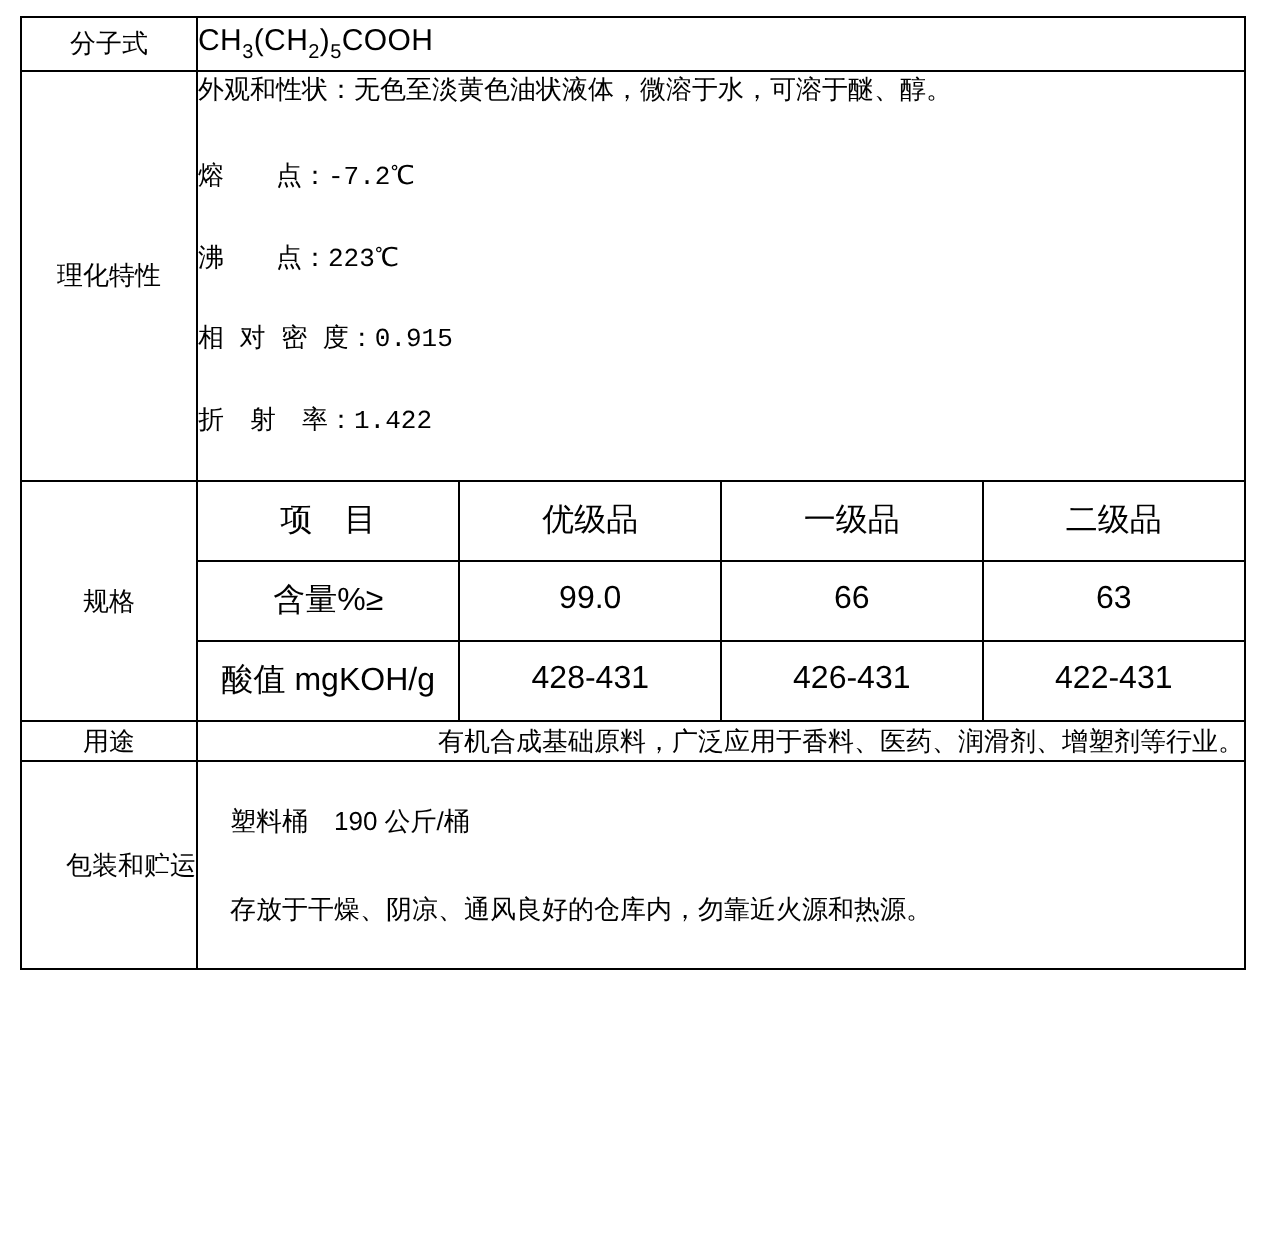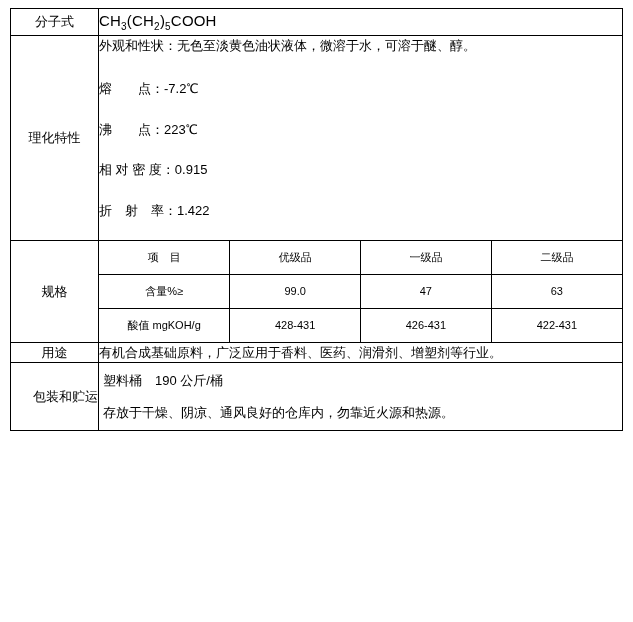--- a/index.html
+++ b/index.html
@@ -45,65 +45,67 @@
   .formula {
     font-size: 15px;
     letter-spacing: 0.2px;
   }
   .formula sub {
     font-size: 10px;
   }
   .prop-line {
     margin: 0 0 20px 0;
     font-size: 13px;
+    font-family: Liberation Mono, monospace;
   }
   .prop-line:last-child {
     margin-bottom: 18px;
   }
   .prop-line.first {
     margin-bottom: 22px;
   }
   
   table.inner {
     border-collapse: collapse;
     width: 100%;
     table-layout: fixed;
   }
   table.inner td {
     border: 1px solid #000000;
     text-align: center;
-    font-size: 11px;
+    font-size: 16px;
     padding: 9px 2px;
   }
   table.inner tr td:first-child {
     border-left: none;
   }
   table.inner tr td:last-child {
     border-right: none;
   }
   table.inner tr:first-child td {
     border-top: none;
   }
   table.inner tr:last-child td {
     border-bottom: none;
   }
   .nopad {
     padding: 0 !important;
   }
   .use-cell {
     padding: 11px 12px;
     font-size: 13px;
+    text-align: right;
   }
   .pack-cell {
     padding: 10px 12px 12px 12px;
     font-size: 13px;
     line-height: 2.1;
   }
   .pack-line {
-    margin: 4px;
+    margin: 16px;
   }
   .label-pack {
     font-size: 12.5px;
     text-align: right;
   }
 </style>
 </head>
 <body>
 
 <div class="sheet">
@@ -142,21 +144,21 @@
             <tbody>
               <tr>
                 <td>项　目</td>
                 <td>优级品</td>
                 <td>一级品</td>
                 <td>二级品</td>
               </tr>
               <tr>
                 <td>含量%≥</td>
                 <td>99.0</td>
-                <td>47</td>
+                <td>66</td>
                 <td>63</td>
               </tr>
               <tr>
                 <td>酸值 mgKOH/g</td>
                 <td>428-431</td>
                 <td>426-431</td>
                 <td>422-431</td>
               </tr>
             </tbody>
           </table>

